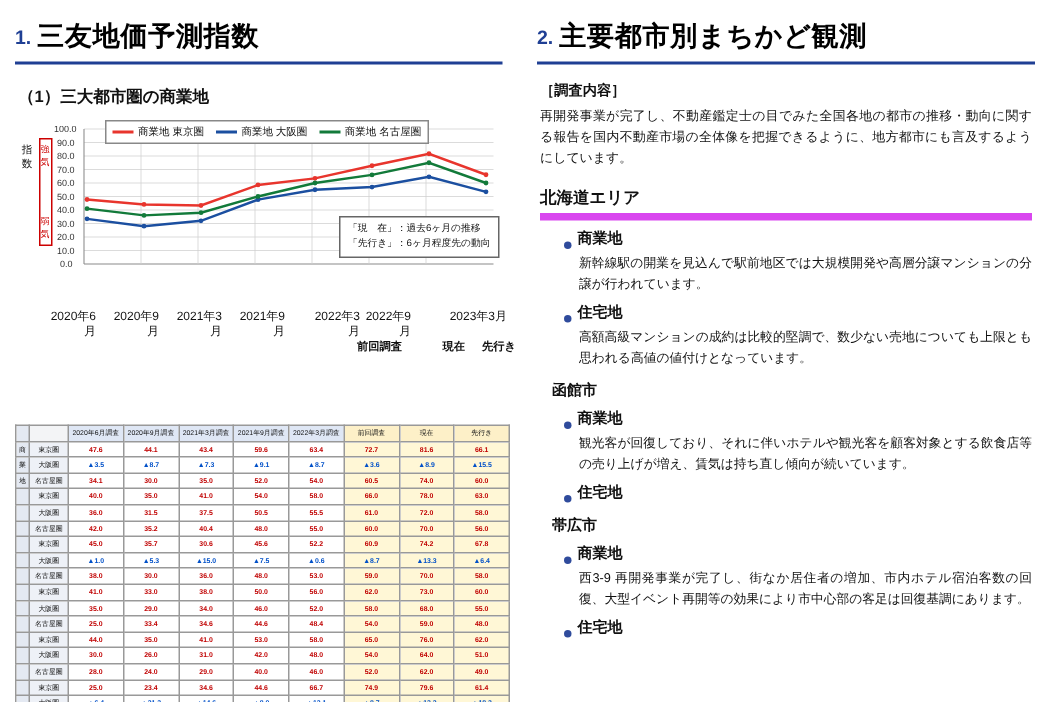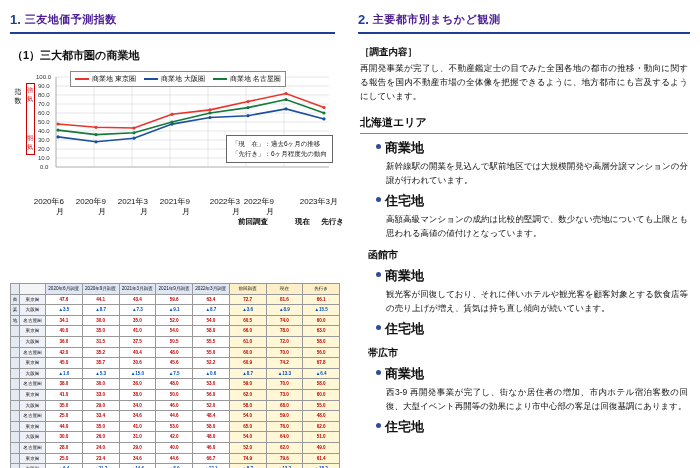--- a/index.html
+++ b/index.html
@@ -21,21 +21,21 @@
   .sec-head {
     display:flex; align-items:center;
     margin:12px 10px 0 10px;
     padding-bottom:5px;
     border-bottom:2px solid #1f3f94;
   }
   .sec-num {
     color:#1f3f94; font-weight:bold; font-size:13px; margin-right:4px;
   }
   .sec-title {
-    color:#4c1d95; font-weight:bold; font-size:11px; letter-spacing:.5px;
+    color:#000000; font-weight:bold; font-size:18px; letter-spacing:.5px;
   }
 
   .sub-head {
     margin:14px 0 6px 12px;
     font-size:11px; font-weight:bold;
   }
 
   
   .chart-card {
     margin:4px 10px 0 10px;
@@ -103,30 +103,30 @@
   .tbl-hi2 { background:#fdf0c8; }
 
   
   .rc-body { margin:10px 12px 0 12px; font-size:9px; line-height:15px; }
   .rc-lbl { font-weight:bold; font-size:9.5px; }
   .rc-p { margin:2px 0 0 0; font-size:8.6px; line-height:14px; text-align:justify; }
 
   .area-head {
     margin:12px 12px 0 12px;
     font-size:11px; font-weight:bold;
-    border-bottom:1px solid #d946ef; padding-bottom:3px;
+    border-bottom:5px solid #d946ef; padding-bottom:3px;
   }
   .city {
     margin:8px 12px 0 20px;
     font-size:10px; font-weight:bold;
   }
   .bullet-row {
     margin:5px 12px 0 28px;
-    display:flex; align-items:flex-start; gap:4px;
-    font-size:13px; font-weight:bold;font-family:Liberation Serif, serif;
+    display:flex; align-items:flex-end; gap:4px;
+    font-size:10px; font-weight:bold;font-family:Liberation Serif, serif;
   }
   .bullet-dot {
     width:5px; height:5px; border-radius:50%;
     background:#2f4b9c; margin-top:5px; flex:0 0 auto;
   }
   .body-p {
     margin:2px 12px 0 38px;
     font-size:8.5px; line-height:14px; text-align:justify;
   }
 </style>

